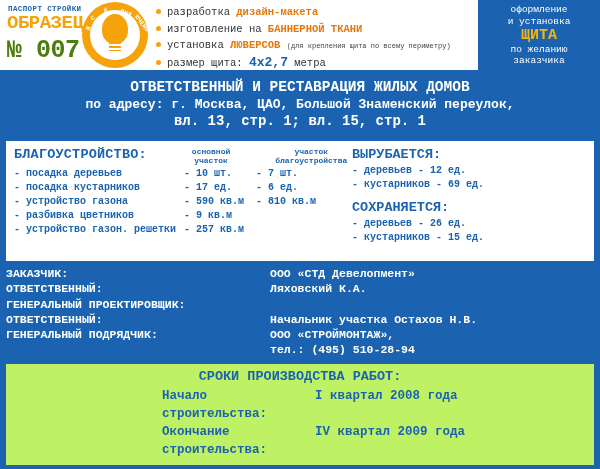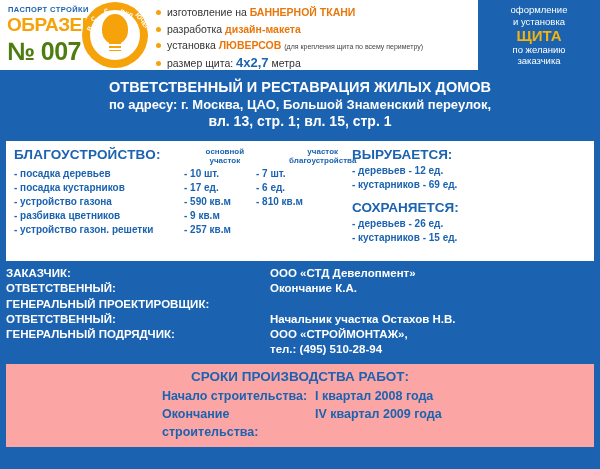--- a/index.html
+++ b/index.html
@@ -7,20 +7,21 @@
     width:600px;height:469px;
     font-family:"Liberation Sans", sans-serif;
     background:#ffffff;
     overflow:hidden;
   }
   .board{
     position:relative;
     width:600px;height:469px;
     background:#1b63b0;
     box-sizing:border-box;
+    font-family:Liberation Mono, monospace;
   }
 
   
   .topstrip{
     position:relative;
     height:70px;
     background:#ffffff;
     display:flex;
     align-items:stretch;
   }
@@ -192,21 +193,21 @@
     font-size:11.5px;
     line-height:1.33;
   }
   .prow{display:flex;gap:12px;}
   .prow .k{width:252px;}
   .prow .v{flex:1;}
 
   
   .dates{
     margin:6px 6px 0 6px;
-    background:#fca5a5;
+    background:#bef264;
     padding:5px 0 6px 0;
     text-align:center;
   }
   .dates .hd{
     color:#1b63b0;font-weight:bold;font-size:13.5px;margin-bottom:3px;
   }
   .dates .drow{
     color:#1b63b0;font-weight:bold;font-size:12.5px;line-height:1.45;
     display:flex;justify-content:center;
   }
@@ -239,25 +240,25 @@
         <span class="t2">С</span>
         <span class="t3">Ё</span>
         <span class="t4">ВКЛ</span>
         <span class="t5">ЮЧЕНО</span>
       </div>
     </div>
 
     <div class="bullets">
       <div class="row">
         <span class="dot"></span>
-        <span><span class="dk">изготовление на </span><span class="or">БАННЕРНОЙ ТКАНИ</span></span>
+        <span><span class="dk">разработка </span><span class="or">дизайн-макета</span></span>
       </div>
       <div class="row">
         <span class="dot"></span>
-        <span><span class="dk">разработка </span><span class="or">дизайн-макета</span></span>
+        <span><span class="dk">изготовление на </span><span class="or">БАННЕРНОЙ ТКАНИ</span></span>
       </div>
       <div class="row">
         <span class="dot"></span>
         <span><span class="dk">установка </span><span class="or">ЛЮВЕРСОВ</span> <span class="small">(для крепления щита по всему периметру)</span></span>
       </div>
       <div class="row">
         <span class="dot"></span>
         <span><span class="dk">размер щита: </span><span class="big42">4х2,7</span><span class="dk"> метра</span></span>
       </div>
     </div>
@@ -327,21 +328,21 @@
     </div>
   </div>
 
   <div class="parties">
     <div class="prow">
       <span class="k">ЗАКАЗЧИК:</span>
       <span class="v">ООО «СТД Девелопмент»</span>
     </div>
     <div class="prow">
       <span class="k">ОТВЕТСТВЕННЫЙ:</span>
-      <span class="v">Окончание К.А.</span>
+      <span class="v">Ляховский К.А.</span>
     </div>
     <div class="prow">
       <span class="k">ГЕНЕРАЛЬНЫЙ ПРОЕКТИРОВЩИК:</span>
     </div>
     <div class="prow">
       <span class="k">ОТВЕТСТВЕННЫЙ:</span>
       <span class="v">Начальник участка Остахов Н.В.</span>
     </div>
     <div class="prow">
       <span class="k">ГЕНЕРАЛЬНЫЙ ПОДРЯДЧИК:</span>

